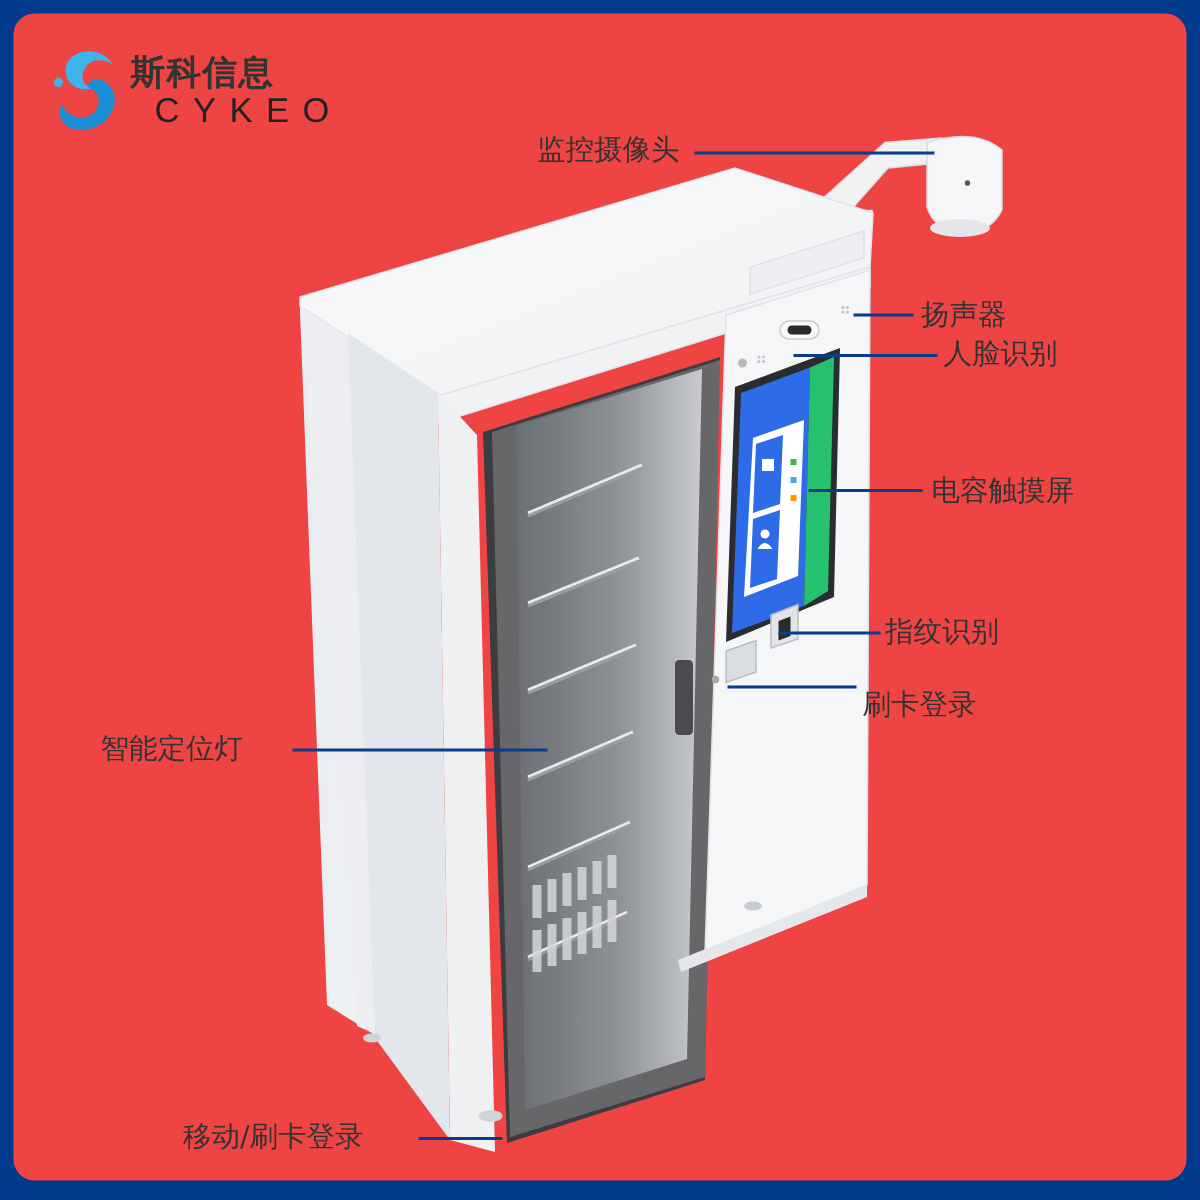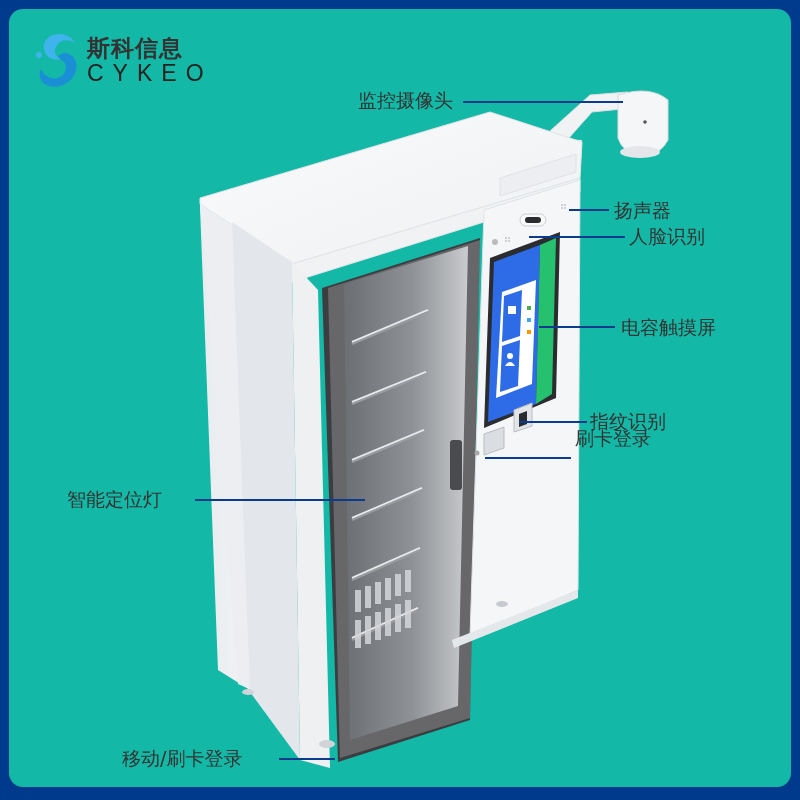--- a/index.html
+++ b/index.html
@@ -1,21 +1,21 @@
 <!DOCTYPE html>
 <html><head>
 <meta charset="utf-8">
 <style>
   html, body { margin: 0; padding: 0; }
   body { width: 800px; height: 800px; background: #003a8c; position: relative; overflow: hidden; font-family: "DejaVu Sans", sans-serif; }
-  .card { position: absolute; left: 9px; top: 9px; width: 782px; height: 778px; background: #14b8a6; border-radius: 14px; overflow: hidden; }
+  .card { position: absolute; left: 9px; top: 9px; width: 782px; height: 778px; background: #ef4444; border-radius: 14px; overflow: hidden; }
   .logo { position: absolute; left: 22px; top: 20px; width: 170px; height: 62px; }
   .logo-mark { position: absolute; left: 0; top: 0; width: 52px; height: 62px; }
   .logo-cn { position: absolute; left: 56px; top: 4px; font-size: 23px; letter-spacing: 1px; color: #333; font-weight: bold; }
-  .logo-en { position: absolute; left: 56px; top: 31px; font-size: 23px; letter-spacing: 9px; color: #222; font-family: "Liberation Sans", sans-serif; }
+  .logo-en { position: absolute; left: 72px; top: 31px; font-size: 23px; letter-spacing: 9px; color: #222; font-family: "Liberation Sans", sans-serif; }
   .label { position: absolute; font-size: 19px; color: #333; white-space: nowrap; line-height: 22px; }
   .leader { position: absolute; height: 2px; background: #0b3b8c; }
   svg.cab { position: absolute; left: 0; top: 0; }
 </style>
 </head>
 <body>
 
 <div class="card">
 
   <div class="logo">
@@ -153,21 +153,21 @@
 
   <div class="label" style="left:620px; top:217px;font-family:Liberation Serif, serif;">人脸识别</div>
   <div class="leader" style="left:520px; top:227px; width:96px;"></div>
 
   <div class="label" style="left:612px; top:307px;">电容触摸屏</div>
   <div class="leader" style="left:530px; top:317px; width:76px;"></div>
 
   <div class="label" style="left:581px; top:401px;">指纹识别</div>
   <div class="leader" style="left:510px; top:412px; width:68px;"></div>
 
-  <div class="label" style="left:566px; top:418px;">刷卡登录</div>
+  <div class="label" style="left:566px; top:450px;">刷卡登录</div>
   <div class="leader" style="left:476px; top:448px; width:86px;"></div>
 
   <div class="label" style="left:58px; top:479px;text-align:right;">智能定位灯</div>
   <div class="leader" style="left:186px; top:490px; width:170px;"></div>
 
   <div class="label" style="left:113px; top:738px;">移动/刷卡登录</div>
   <div class="leader" style="left:270px; top:749px; width:56px;"></div>
 
 </div>
 

